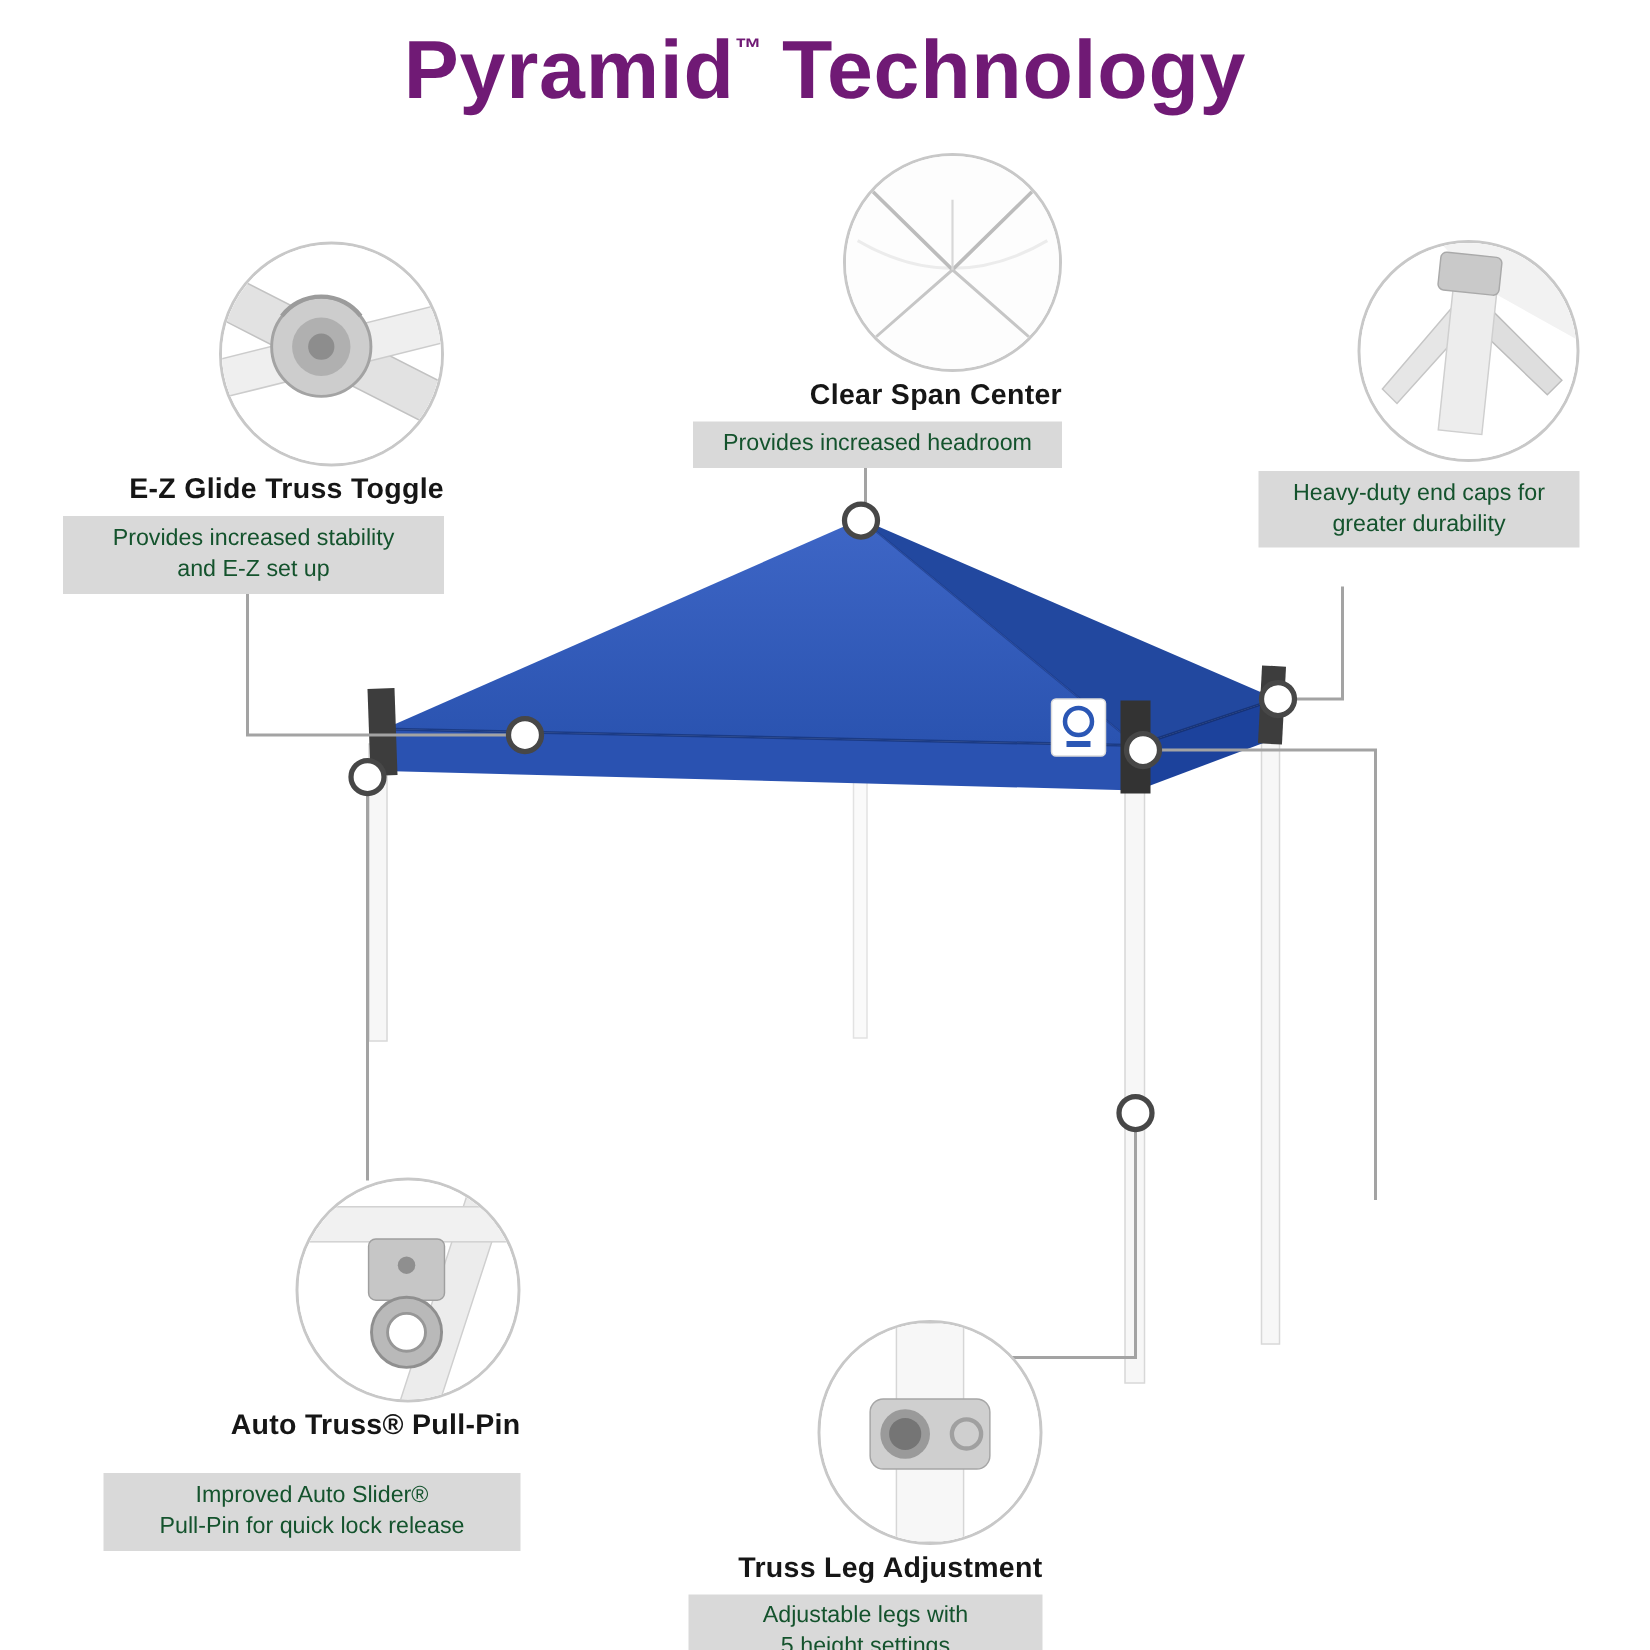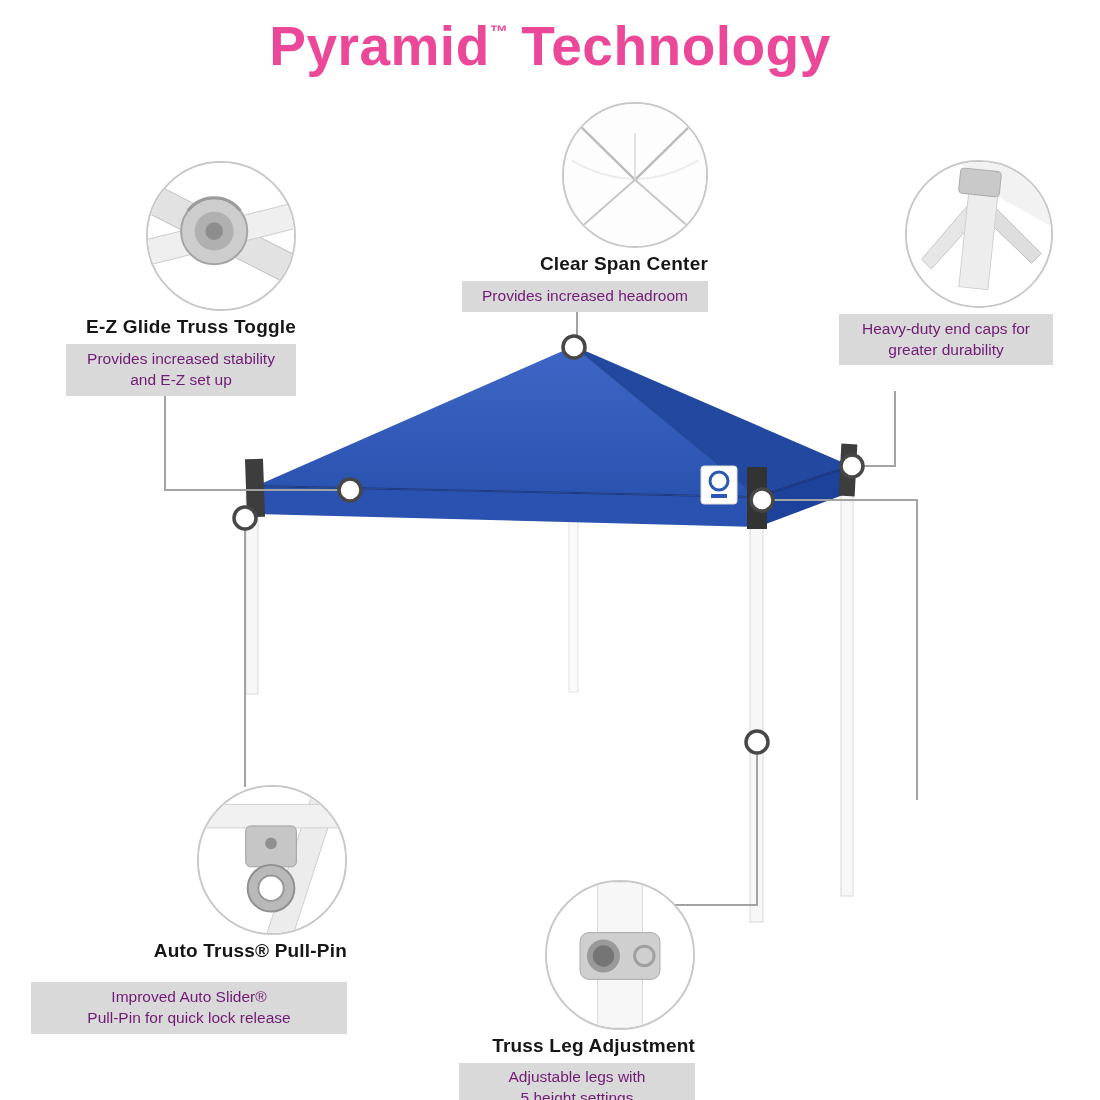--- a/index.html
+++ b/index.html
@@ -1,50 +1,50 @@
 <!DOCTYPE html>
 <html><head>
 <meta charset="utf-8">
 <style>
   * { margin:0; padding:0; box-sizing:border-box; }
   html,body { background:#ffffff; }
   body { font-family:"Liberation Sans", sans-serif; }
   .stage { position:relative; width:1100px; height:1100px; background:#ffffff; overflow:hidden; }
 
   .main-title { position:absolute; top:16px; left:0; width:100%; text-align:center;
-    font-size:55px; line-height:1.1; font-weight:800; color:#ec4899; letter-spacing:0.5px; }
+    font-size:55px; line-height:1.1; font-weight:800; color:#701a75; letter-spacing:0.5px; }
   .main-title .tm { font-size:18px; vertical-align:27px; font-weight:700; }
   .main-title .rest { margin-left:13px; }
 
   .scene { position:absolute; left:0; top:0; width:1100px; height:1100px; }
 
   .feature { position:absolute; display:flex; flex-direction:column; align-items:flex-end; }
   .photo-circle { border-radius:50%; border:2px solid #c8c8c8; background:#ffffff; overflow:hidden; flex:0 0 auto; }
   .photo-circle svg { display:block; width:100%; height:100%; }
   .feature-title { font-weight:800; font-size:19px; color:#161616; text-align:center;
     margin-top:5px; line-height:1.18; letter-spacing:0.2px; }
-  .feature-desc { background:#d9d9d9; color:#701a75; font-size:15.5px; font-weight:500;
+  .feature-desc { background:#d9d9d9; color:#14532d; font-size:15.5px; font-weight:500;
     line-height:1.33; text-align:center; padding:5px 10px; margin-top:6px; white-space:pre-line; }
 
   .c146 { width:146px; height:146px; }
   .c148 { width:148px; height:148px; }
   .c150 { width:150px; height:150px; }
   .c154 { width:150px; height:150px; }
 
   .f1 { left:36px;  top:161px; width:260px; }
   .f2 { left:448px; top:102px; width:260px; }
   .f3 { left:773px; top:160px; width:280px; }
   .f4 { left:67px;  top:785px; width:280px; }
   .f5 { left:435px; top:880px; width:260px; }
   .f6 { left:756px; top:798px; width:320px; }
 
-  .f1 .feature-desc { width:230px; }
+  .f1 .feature-desc { width:254px; }
   .f2 .feature-desc { width:246px; }
   .f3 .feature-desc { width:214px; }
-  .f4 .feature-desc { width:316px;margin-top:20px; }
+  .f4 .feature-desc { width:278px;margin-top:20px; }
   .f5 .feature-desc { width:236px; padding:4px 10px; line-height:1.3; }
   .f6 .feature-desc { width:258px; }
 </style>
 </head>
 <body>
 
 <div class="stage">
 
   <h1 class="main-title"><span>Pyramid</span><span class="tm">™</span><span class="rest">Technology</span></h1>
 

